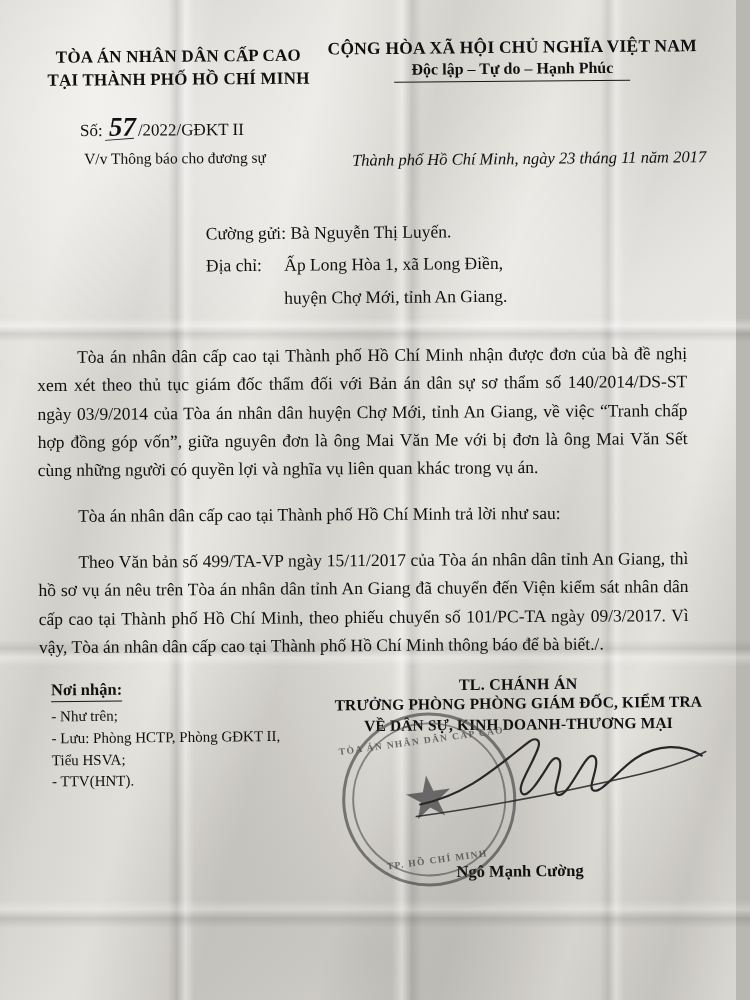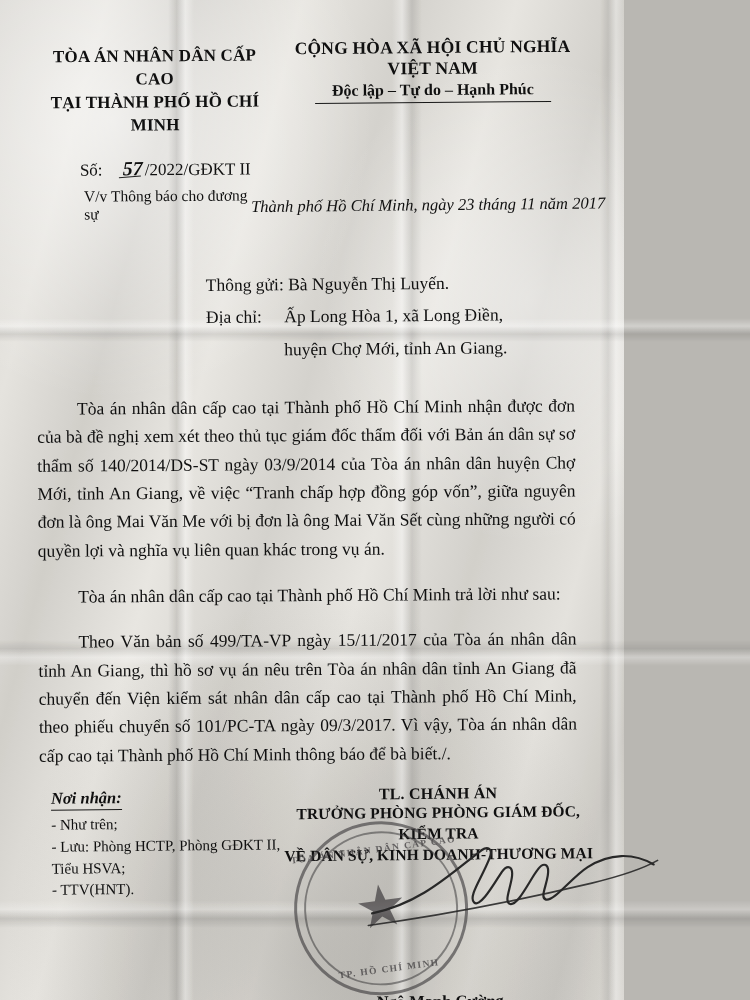--- a/index.html
+++ b/index.html
@@ -10,21 +10,21 @@
     width: 750px;
     height: 1000px;
     background: #b9b7b2;
     font-family: "Liberation Serif", serif;
     overflow: hidden;
   }
 
   
   #paper {
     position: relative;
-    width: 624px;
+    width: 736px;
     height: 1000px;
     background:
       radial-gradient(ellipse 60% 40% at 18% 12%, rgba(255,255,255,0.55), rgba(255,255,255,0) 70%),
       radial-gradient(ellipse 50% 35% at 85% 30%, rgba(255,255,255,0.40), rgba(255,255,255,0) 70%),
       radial-gradient(ellipse 70% 50% at 50% 95%, rgba(120,118,112,0.30), rgba(255,255,255,0) 70%),
       linear-gradient(105deg, #d6d4cf 0%, #e3e1dc 12%, #cfcdc8 22%, #e6e4df 34%, #d2d0cb 46%,
                       #e5e3de 58%, #d0cec9 70%, #e2e0db 82%, #c9c7c2 92%, #d8d6d1 100%);
     color: #121212;
     filter: contrast(1.02);
   }
@@ -107,24 +107,23 @@
     padding-left: 42px;
   }
   .so-line {
     font-size: 17px;
     white-space: nowrap;
   }
   .so-hand {
     font-family: "Liberation Serif", serif;
     font-style: italic;
     font-weight: bold;
-    font-size: 20px;
+    font-size: 27px;
     position: relative;
     padding: 0 2px;
-    margin-left: 14px;
   }
   .so-hand::after {
     content: "";
     position: absolute;
     left: -2px;
     right: 4px;
     bottom: 2px;
     height: 1px;
     background: #222;
     transform: rotate(-4deg);
@@ -177,21 +176,20 @@
     display: flex;
     justify-content: space-between;
     transform: rotate(-0.6deg);
   }
   .recipients {
     width: 300px;
     padding-left: 14px;
   }
   .recip-title {
     font-weight: bold;
-    font-style: italic;
     font-size: 16.5px;
     margin-bottom: 4px;
     display: inline-block;
     border-bottom: 1px solid #1a1a1a;
     padding-bottom: 1px;
   }
   .recip-item {
     font-size: 15px;
     line-height: 1.45;
   }
@@ -300,21 +298,21 @@
           <span>Số:</span>
           <span class="so-hand">57</span><span>/2022/GĐKT II</span>
         </div>
         <div class="vv-line">V/v Thông báo cho đương sự</div>
       </div>
       <div class="place-date">Thành phố Hồ Chí Minh, ngày 23 tháng 11 năm 2017</div>
     </div>
 
     <div class="addressee">
       <div class="addr-line">
-        <span class="addr-label">Thông gửi:</span>
+        <span class="addr-label">Cường gửi:</span>
         <span>Bà Nguyễn Thị Luyến.</span>
       </div>
       <div class="addr-line">
         <span class="addr-label">Địa chỉ:</span>
         <span style="display:inline-block;width:18px"></span><span>Ấp Long Hòa 1, xã Long Điền,</span>
       </div>
       <div class="addr-line">
         <span class="addr-indent"></span><span>huyện Chợ Mới, tỉnh An Giang.</span>
       </div>
     </div>

